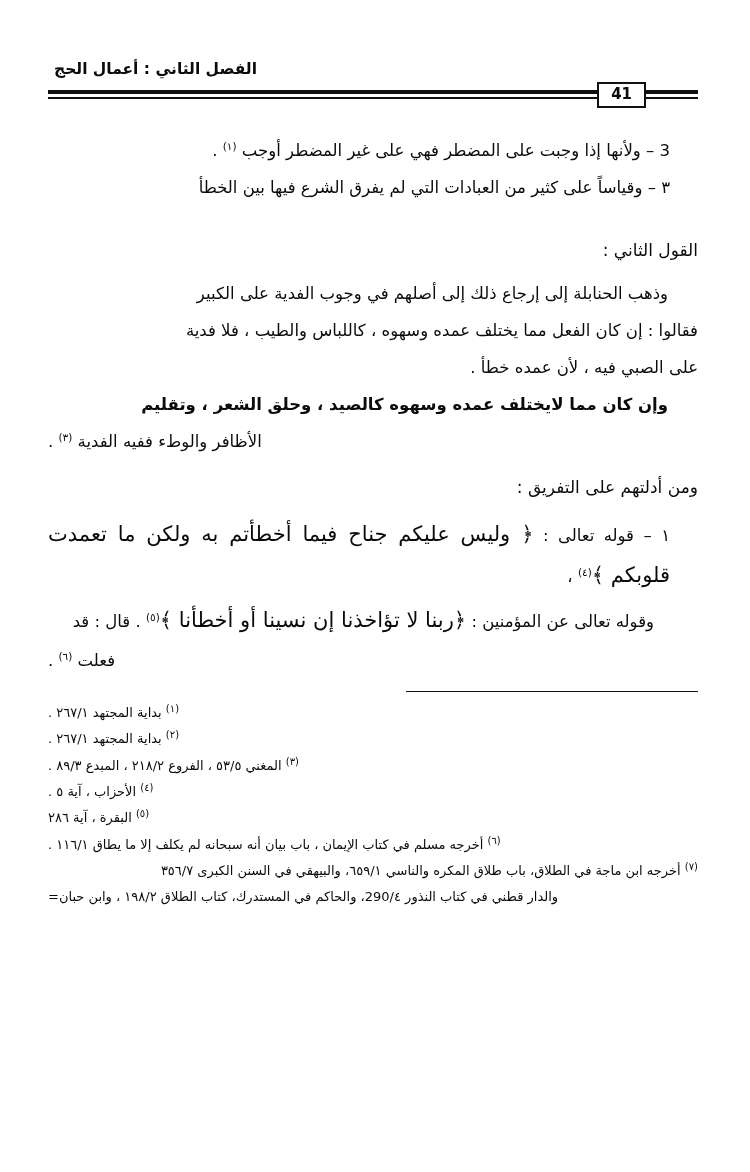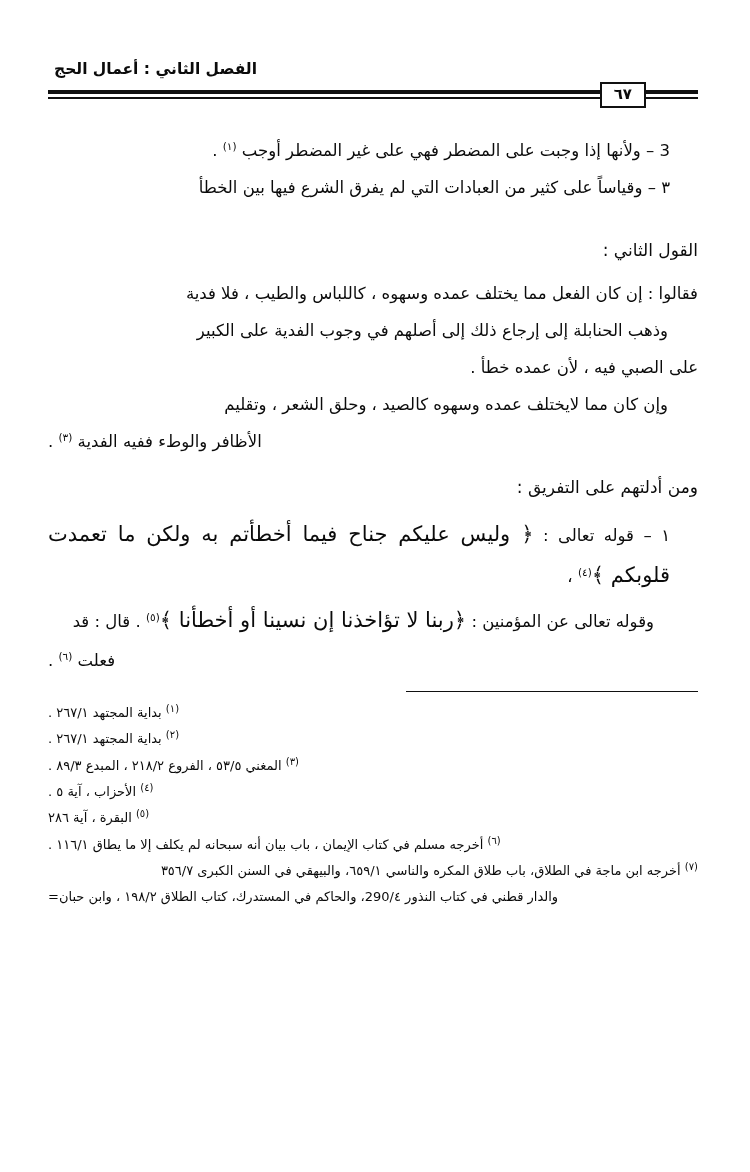--- a/index.html
+++ b/index.html
@@ -127,41 +127,41 @@
 
 <div class="page">
 
   <div class="header-line">
     <div class="header-title">الفصل الثاني : أعمال الحج</div>
   </div>
 
   <div class="rule-wrap">
     <div class="rule-thick"></div>
     <div class="rule-thin"></div>
-    <div class="page-number">٦٧</div>
+    <div class="page-number">41</div>
   </div>
 
   <div class="body">
 
     <p class="para p-indent-sm">
       <span>3 – ولأنها إذا وجبت على المضطر فهي على غير المضطر أوجب </span><span class="small-sup">(١)</span><span> .</span>
     </p>
 
     <p class="para p-indent-sm">
       <span>٣ – وقياساً على كثير من العبادات التي لم يفرق الشرع فيها بين الخطأ</span>
     </p>
 
 
     <p class="para heading">القول الثاني :</p>
 
+    <p class="para p-block">وذهب الحنابلة إلى إرجاع ذلك إلى أصلهم في وجوب الفدية على الكبير</p>
     <p class="para">فقالوا : إن كان الفعل مما يختلف عمده وسهوه ، كاللباس والطيب ، فلا فدية</p>
-    <p class="para p-block">وذهب الحنابلة إلى إرجاع ذلك إلى أصلهم في وجوب الفدية على الكبير</p>
     <p class="para">على الصبي فيه ، لأن عمده خطأ .</p>
 
-    <p class="para p-block" style="">وإن كان مما لايختلف عمده وسهوه كالصيد ، وحلق الشعر ، وتقليم</p>
+    <p class="para p-block" style="font-weight:bold;">وإن كان مما لايختلف عمده وسهوه كالصيد ، وحلق الشعر ، وتقليم</p>
     <p class="para center-end">
       <span>الأظافر والوطء ففيه الفدية </span><span class="small-sup">(٣)</span><span> .</span>
     </p>
 
     <p class="para heading" style="margin-top:12px;">ومن أدلتهم على التفريق :</p>
 
     <p class="para p-indent-sm p-tight">
       <span>١ – قوله تعالى : </span><span class="quran">﴿ وليس عليكم جناح فيما أخطأتم به ولكن ما تعمدت قلوبكم ﴾</span><span class="small-sup">(٤)</span><span> ،</span>
     </p>
 

